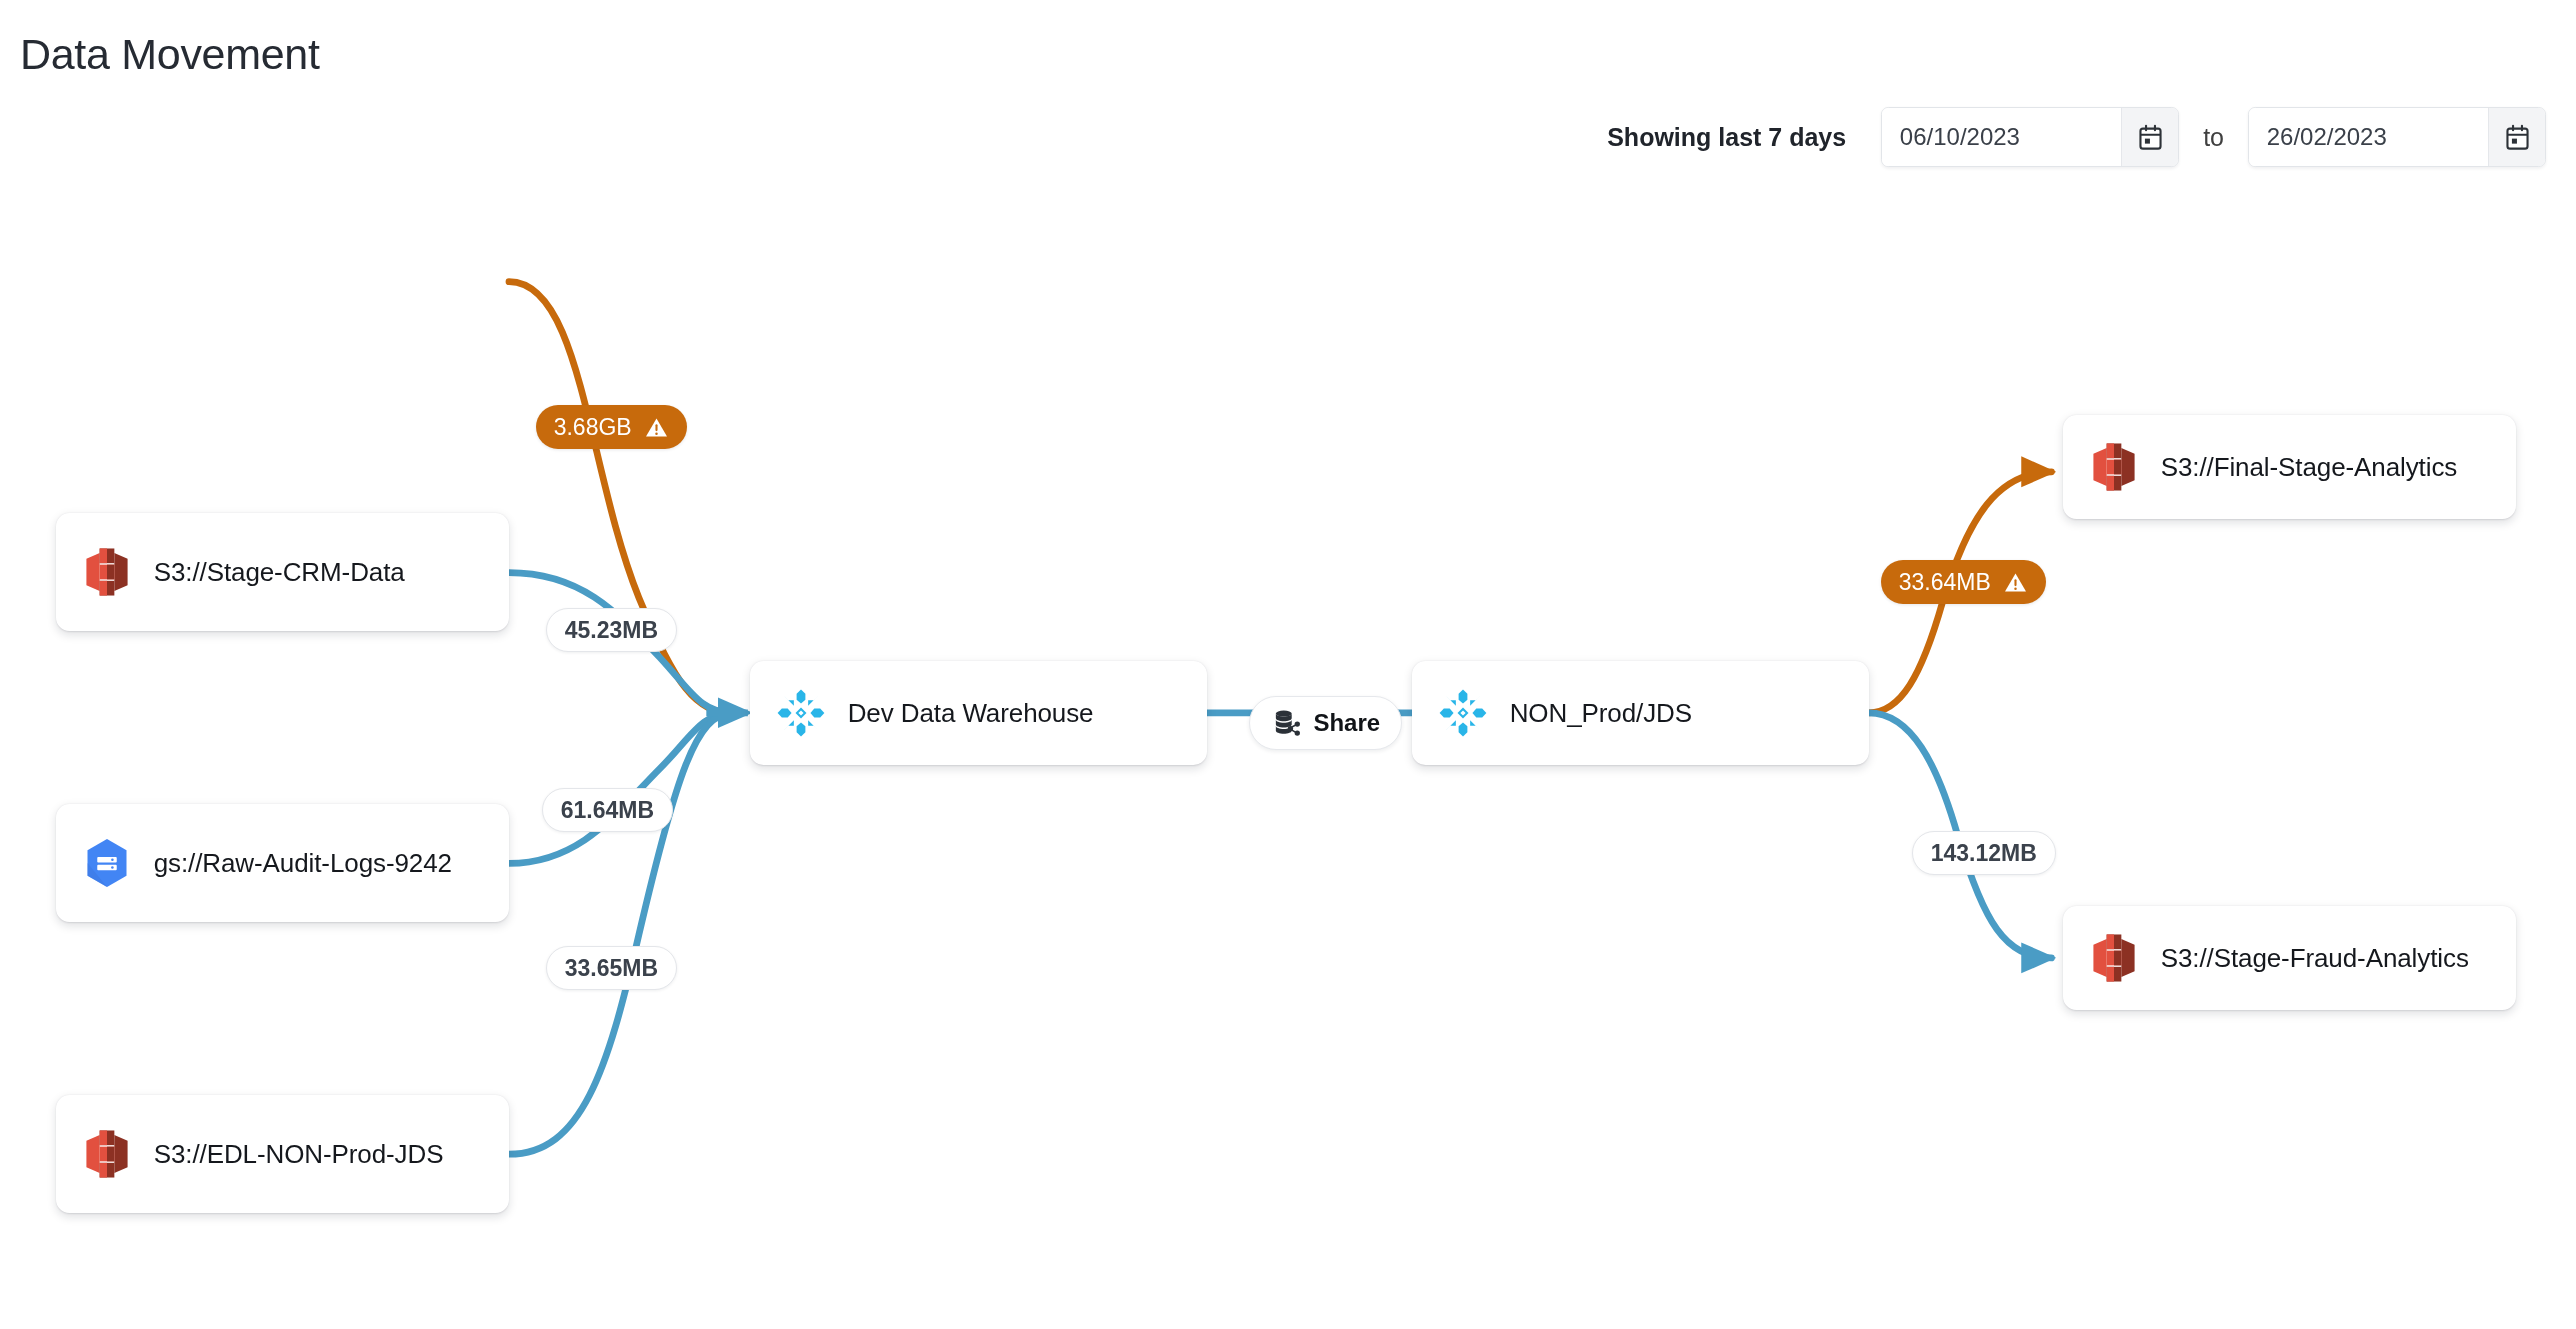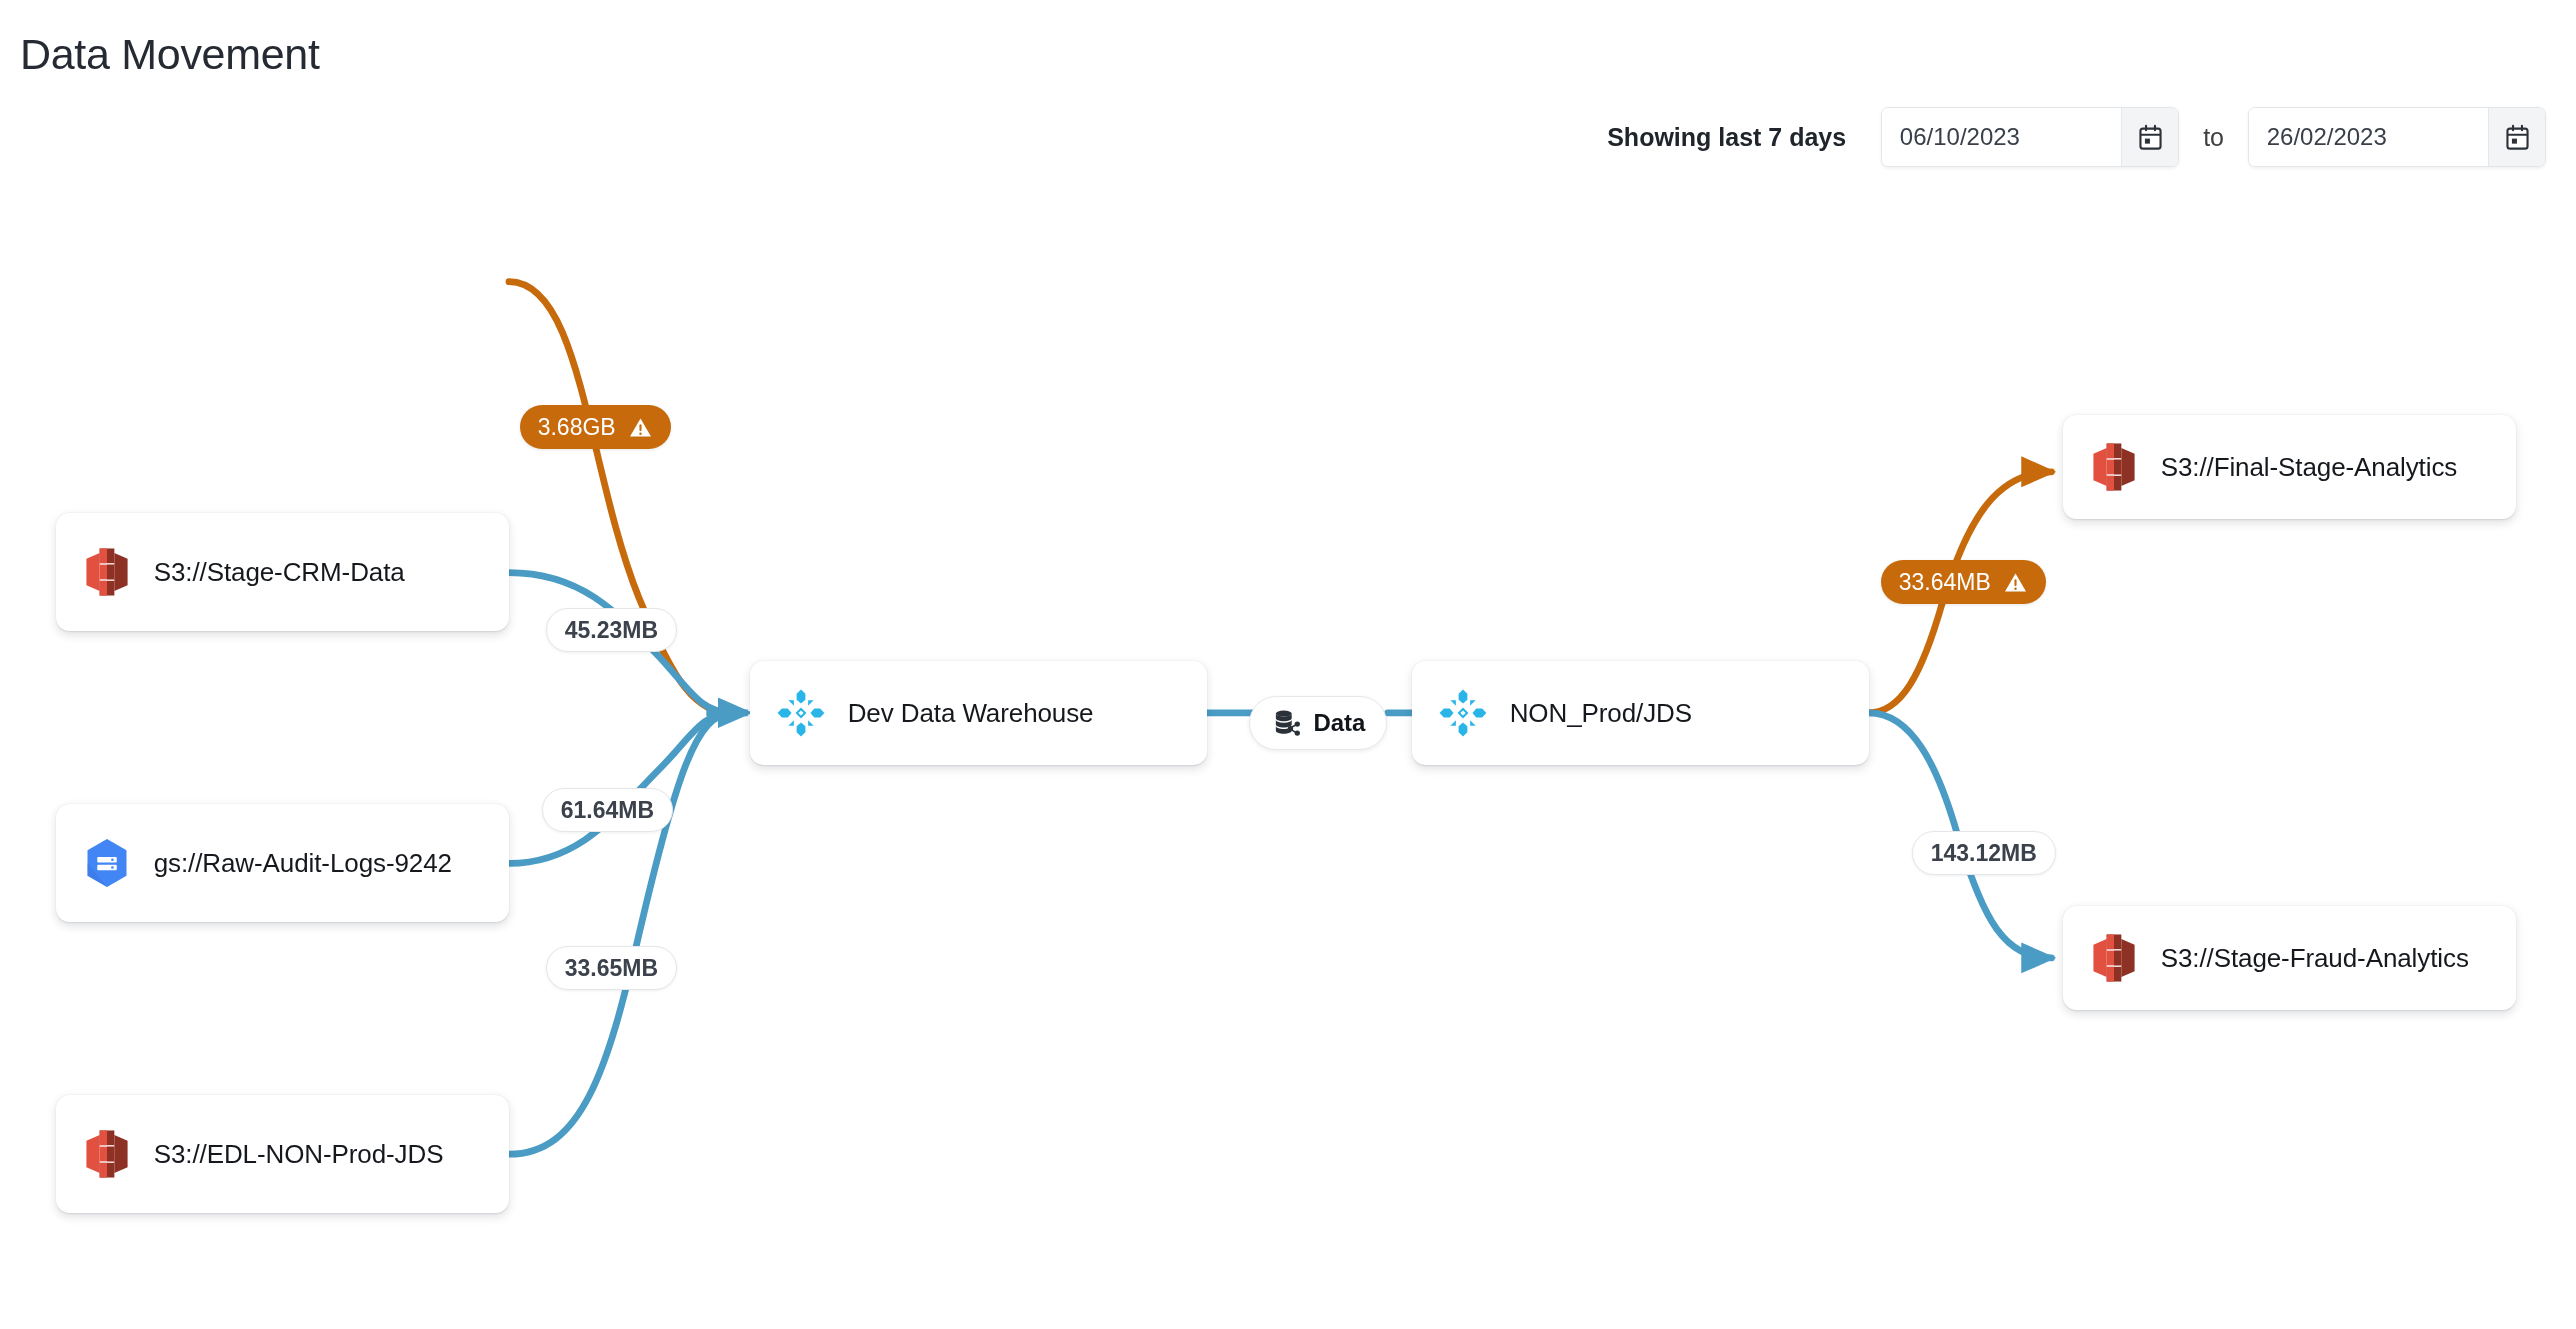--- a/index.html
+++ b/index.html
@@ -191,21 +191,21 @@
     box-shadow: 0 1px 3.1px rgba(18,24,38,0.10);
   }
   .edge-label.warning .edge-value {
     font-size: 23px;
     font-weight: 400;
     color: #ffffff;
   }
   .edge-label .warn-icon { width: 25px; height: 25px; display: flex; align-items: center; justify-content: center; }
 
   
-  #edge-label-salesforce { left: 520px; top: 405px;  }
+  #edge-label-salesforce { left: 536px; top: 405px;  }
   #edge-label-stagecrm   { left: 546px; top: 608px; }
   #edge-label-rawaudit   { left: 542px; top: 788px; }
   #edge-label-edlnonprod { left: 546px; top: 946px; }
   #edge-label-finalstage { left: 1881px; top: 560px; }
   #edge-label-fraud      { left: 1912px; top: 831px; }
 </style>
 </head>
 <body>
 
 <div id="page-title">Data Movement</div>
@@ -408,21 +408,21 @@
         <path d="M3.6 16.8 v4.4 c0 1.55 3.31 2.8 7.4 2.8 s7.4 -1.25 7.4 -2.8 v-4.4 c0 1.55 -3.31 2.8 -7.4 2.8 s-7.4 -1.25 -7.4 -2.8 z"></path>
         <g stroke="#2b3138" stroke-width="1.5">
           <line x1="18.2" y1="18" x2="22.6" y2="15.6"></line>
           <line x1="18.2" y1="20.4" x2="22.6" y2="23"></line>
         </g>
         <circle cx="23.6" cy="15" r="2.5"></circle>
         <circle cx="17.2" cy="19.2" r="2.5"></circle>
         <circle cx="23.6" cy="23.4" r="2.5"></circle>
       </svg>
     </span>
-    <span class="share-label">Data</span>
+    <span class="share-label">Share</span>
   </div>
 
   <div class="edge-label warning" id="edge-label-salesforce">
     <span class="edge-value">3.68GB</span>
     <span class="warn-icon">
       <svg width="23" height="21" viewBox="0 0 24 22">
         <path d="M12 1.6 L23 20.4 L1 20.4 z" fill="#ffffff"></path>
         <rect x="10.9" y="7.6" width="2.2" height="7.2" rx="1.1" fill="#c76a0c"></rect>
         <circle cx="12" cy="17.5" r="1.3" fill="#c76a0c"></circle>
       </svg>

